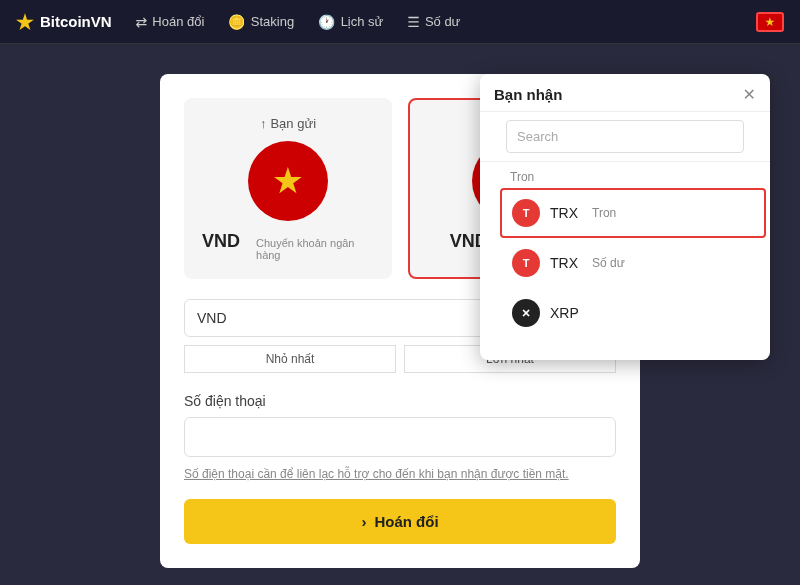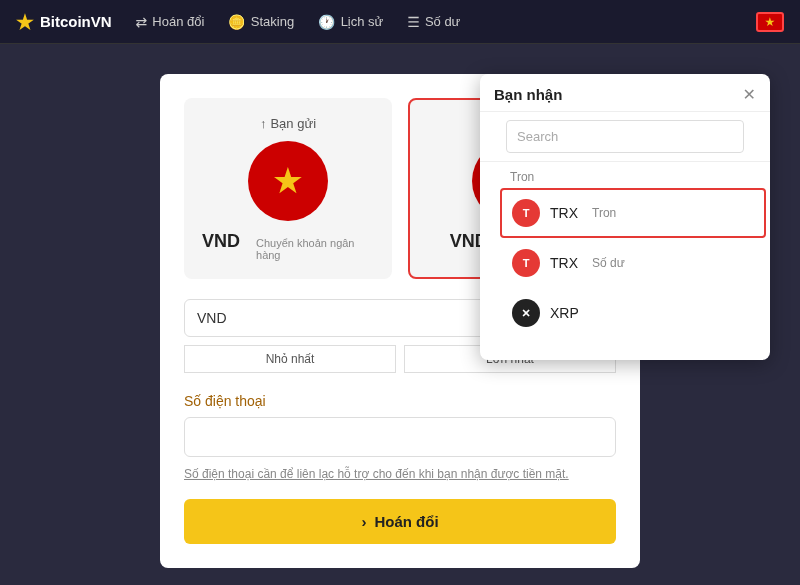--- a/index.html
+++ b/index.html
@@ -162,21 +162,21 @@
       font-size: 12px;
       color: #555;
       background: #fff;
       cursor: pointer;
       text-align: center;
     }
 
     
     .phone-label {
       font-size: 14px;
-      color: #a16207;
+      color: #404040;
       margin-bottom: 8px;
       margin-top: 20px;
     }
     .phone-input-wrap {
       border: 1px solid #ddd;
       border-radius: 6px;
       padding: 10px 12px;
       min-height: 40px;
       margin-bottom: 8px;
     }

